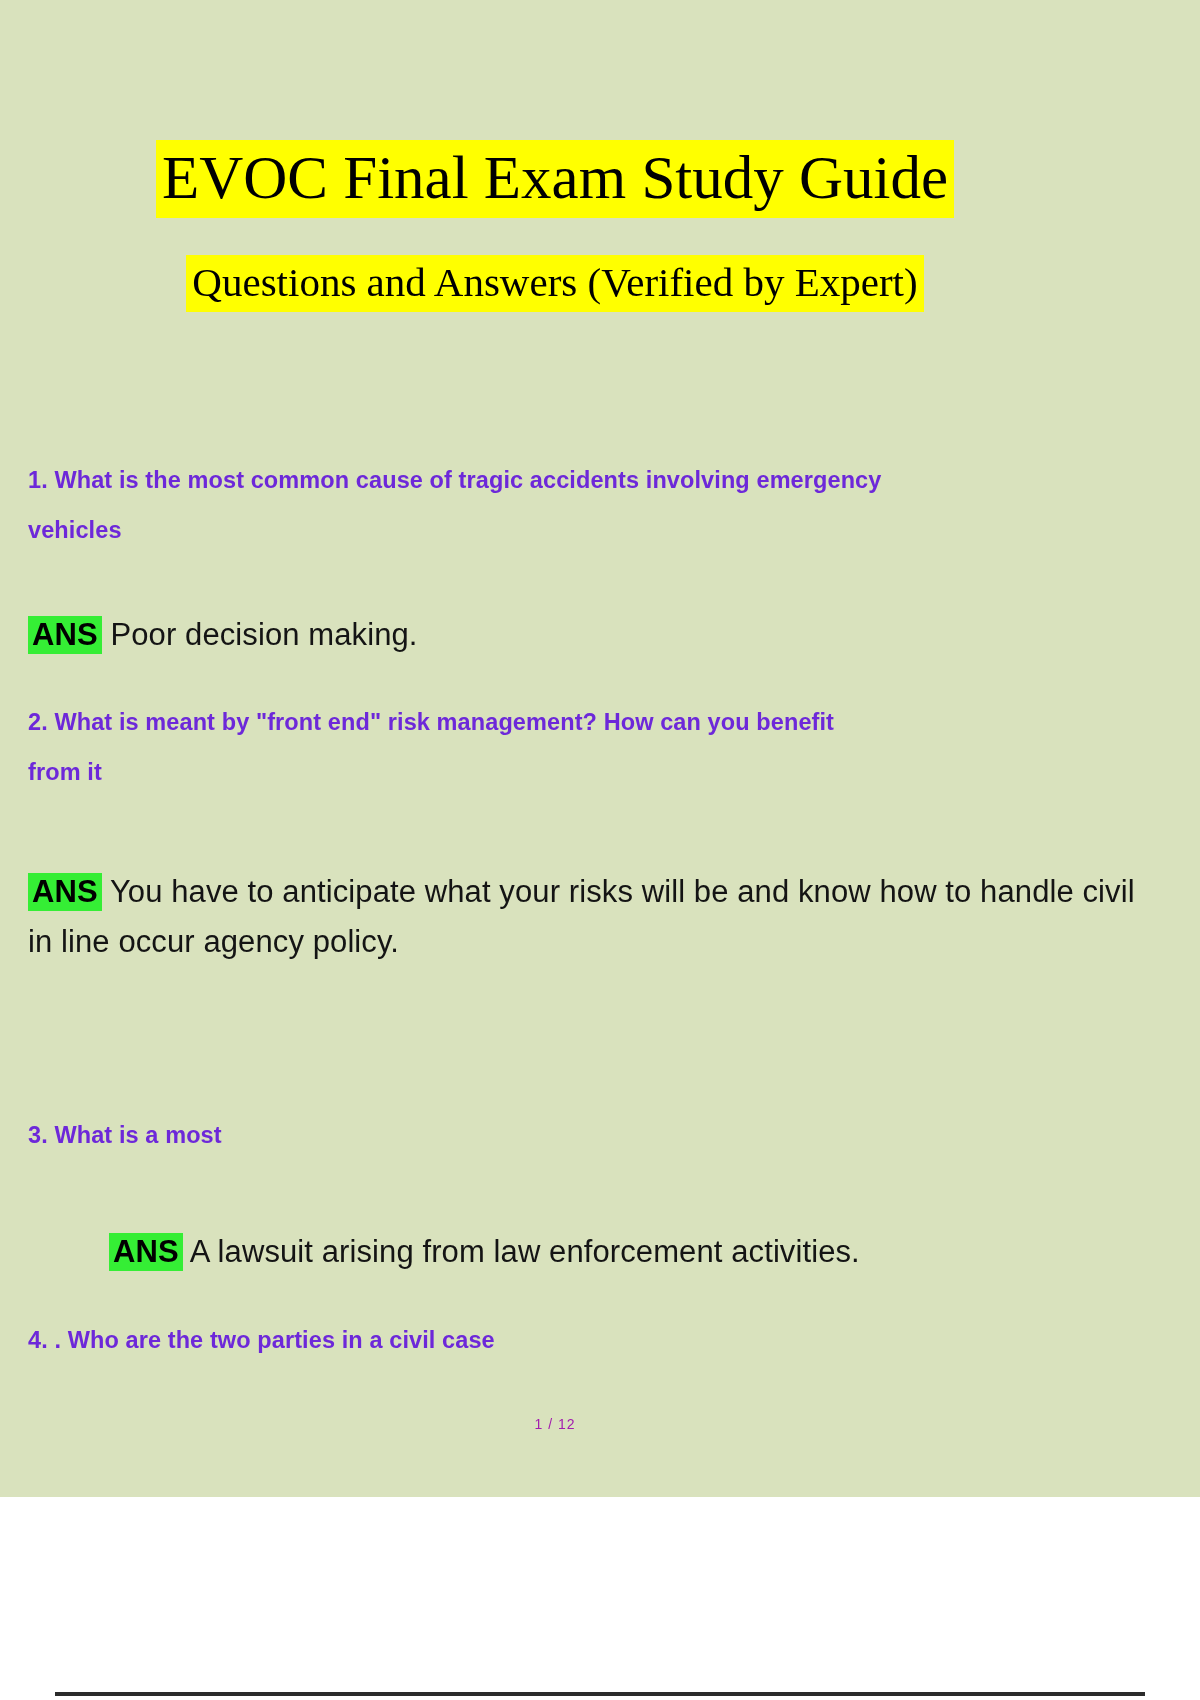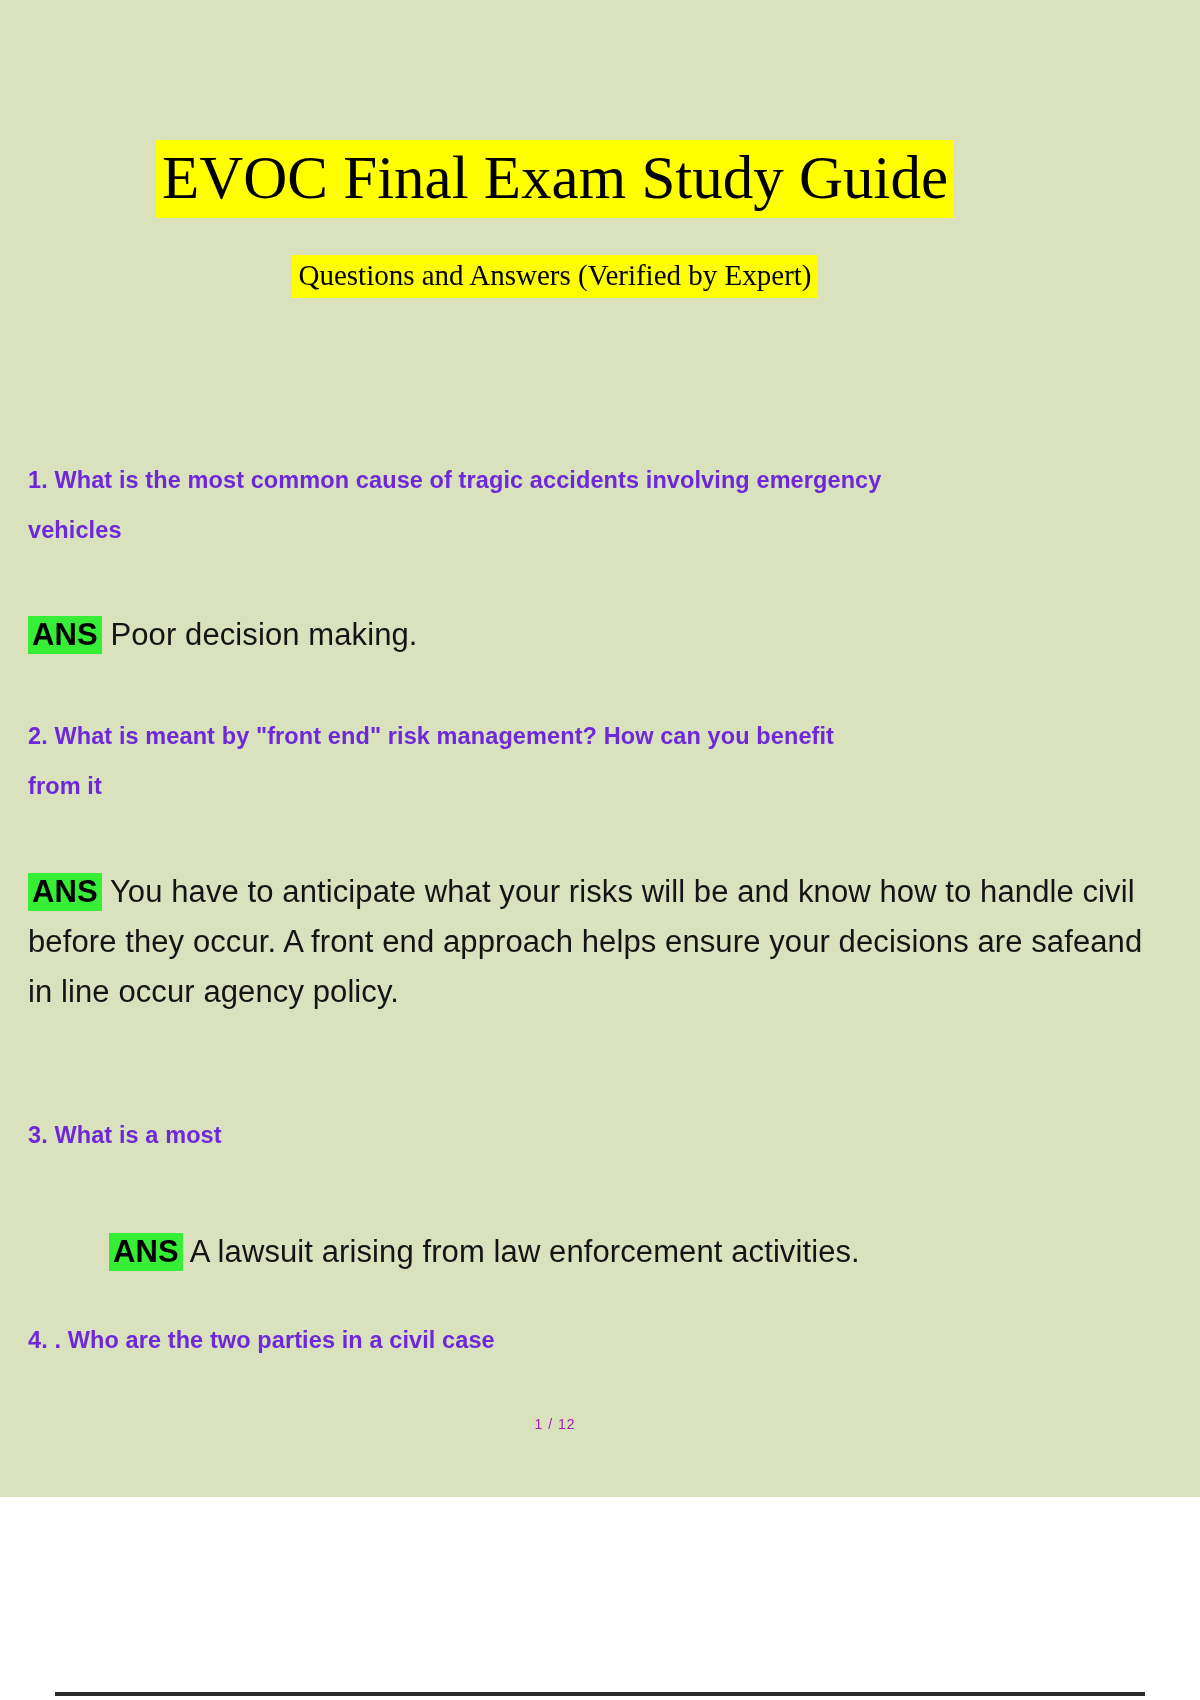--- a/index.html
+++ b/index.html
@@ -63,21 +63,21 @@
     padding: 2px 6px 4px 6px;
   }
   .subtitle-wrap {
     position: absolute;
     left: 0;
     top: 255px;
     width: 1110px;
     text-align: center;
   }
   .doc-subtitle {
-    font-size: 29px;
+    font-size: 41px;
     line-height: 1.2;
     background: #ffff00;
     padding: 3px 6px 5px 6px;
   }
 
   
   .content {
     position: absolute;
     left: 28px;
     top: 455px;
@@ -107,21 +107,21 @@
     font-weight: bold;
     color: #000000;
     padding: 1px 4px 2px 4px;
   }
 
   .block { position: absolute; left: 0; width: 1120px; }
 
   
   .b-q1      { top: 0px;   }
   .b-a1      { top: 155px; }
-  .b-q2      { top: 256px; }
+  .b-q2      { top: 242px; }
   .b-a2      { top: 412px; }
   .b-q3      { top: 655px; }
   .b-a3      { top: 772px; left: 34px; width: 1086px; margin-left: 47px; }
   .b-q4      { top: 860px; }
 
   
   .nowrap-clip {
     white-space: nowrap;
     overflow: hidden;
   }
@@ -183,21 +183,20 @@
           <div class="a"><span class="ans-tag">ANS</span> <span>Poor decision making.</span></div>
         </div>
 
         <div class="block b-q2">
           <div class="q nowrap-clip"><span>2.</span><span> What is meant by "front end" risk management? How can you benefit</span></div>
           <div class="q">from it</div>
         </div>
 
         <div class="block b-a2">
           <div class="a nowrap-clip"><span class="ans-tag">ANS</span> <span>You have to anticipate what your risks will be and know how to handle civil</span></div>
-          <div class="a nowrap-clip">before they occur. A front end approach helps ensure your decisions are safeand</div>
           <div class="a">in line occur agency policy.</div>
         </div>
 
         <div class="block b-q3">
           <div class="q"><span>3.</span> <span>What is a most</span></div>
         </div>
 
         <div class="block b-a3">
           <div class="a"><span class="ans-tag">ANS</span> <span>A lawsuit arising from law enforcement activities.</span></div>
         </div>

